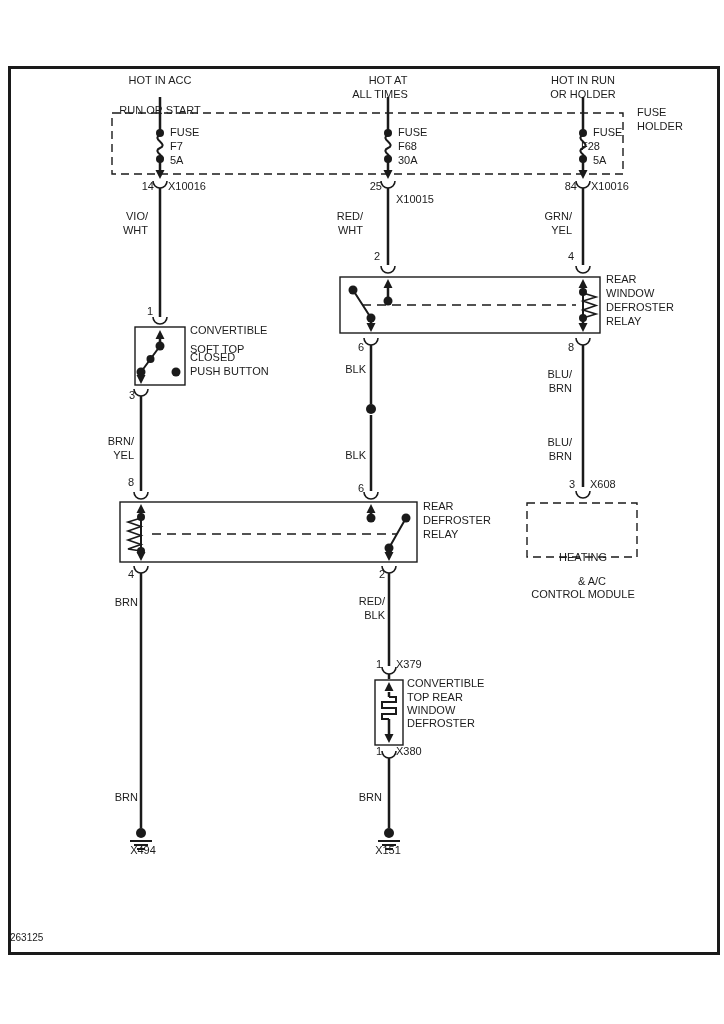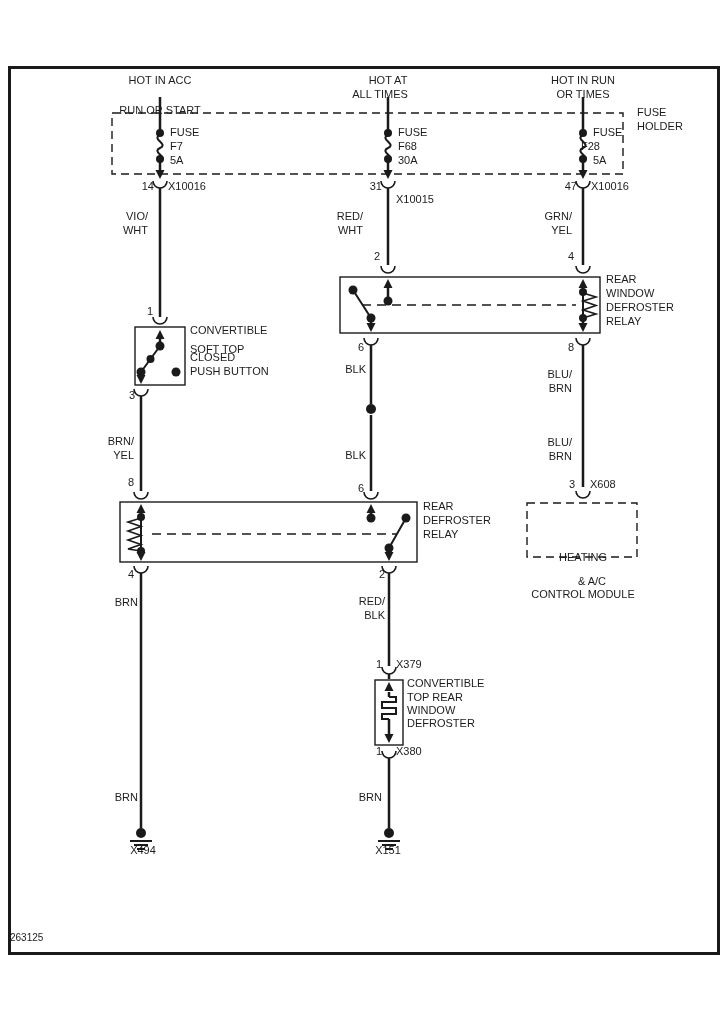--- a/index.html
+++ b/index.html
@@ -99,40 +99,40 @@
       <path d="M160 330 l-4.5 9 h9 z M388 279 l-4.5 9 h9 z M583 279 l-4.5 9 h9 z
                M141 504 l-4.5 9 h9 z M371 504 l-4.5 9 h9 z M389 682 l-4.5 9 h9 z"></path>
     </g>
   </svg>
 
   <div class="lbl ca" style="left:100px;top:74px;width:120px">HOT IN ACC</div>
   <div class="lbl ca" style="left:100px;top:104px;width:120px">RUN OR START</div>
   <div class="lbl ca" style="left:328px;top:74px;width:120px">HOT AT</div>
   <div class="lbl ca" style="left:320px;top:88px;width:120px">ALL TIMES</div>
   <div class="lbl ca" style="left:523px;top:74px;width:120px">HOT IN RUN</div>
-  <div class="lbl ca" style="left:523px;top:88px;width:120px">OR TIMES</div>
+  <div class="lbl ca" style="left:523px;top:88px;width:120px">OR HOLDER</div>
 
   <div class="lbl" style="left:637px;top:106px">FUSE</div>
   <div class="lbl" style="left:637px;top:120px">HOLDER</div>
 
   <div class="lbl" style="left:170px;top:126px">FUSE</div>
   <div class="lbl" style="left:170px;top:140px">F7</div>
   <div class="lbl" style="left:170px;top:154px">5A</div>
   <div class="lbl" style="left:398px;top:126px">FUSE</div>
   <div class="lbl" style="left:398px;top:140px">F68</div>
   <div class="lbl" style="left:398px;top:154px">30A</div>
   <div class="lbl" style="left:593px;top:126px">FUSE</div>
   <div class="lbl" style="left:581px;top:140px">F28</div>
   <div class="lbl" style="left:593px;top:154px">5A</div>
 
   <div class="lbl ra" style="left:124px;top:180px;width:30px">14</div>
   <div class="lbl" style="left:168px;top:180px">X10016</div>
-  <div class="lbl ra" style="left:352px;top:180px;width:30px">31</div>
+  <div class="lbl ra" style="left:352px;top:180px;width:30px">25</div>
   <div class="lbl" style="left:396px;top:193px">X10015</div>
-  <div class="lbl ra" style="left:547px;top:180px;width:30px">47</div>
+  <div class="lbl ra" style="left:547px;top:180px;width:30px">84</div>
   <div class="lbl" style="left:591px;top:180px">X10016</div>
 
   <div class="lbl ra" style="left:98px;top:210px;width:50px">VIO/</div>
   <div class="lbl ra" style="left:98px;top:224px;width:50px">WHT</div>
   <div class="lbl ra" style="left:313px;top:210px;width:50px">RED/</div>
   <div class="lbl ra" style="left:313px;top:224px;width:50px">WHT</div>
   <div class="lbl ra" style="left:522px;top:210px;width:50px">GRN/</div>
   <div class="lbl ra" style="left:522px;top:224px;width:50px">YEL</div>
 
   <div class="lbl ra" style="left:350px;top:250px;width:30px">2</div>

